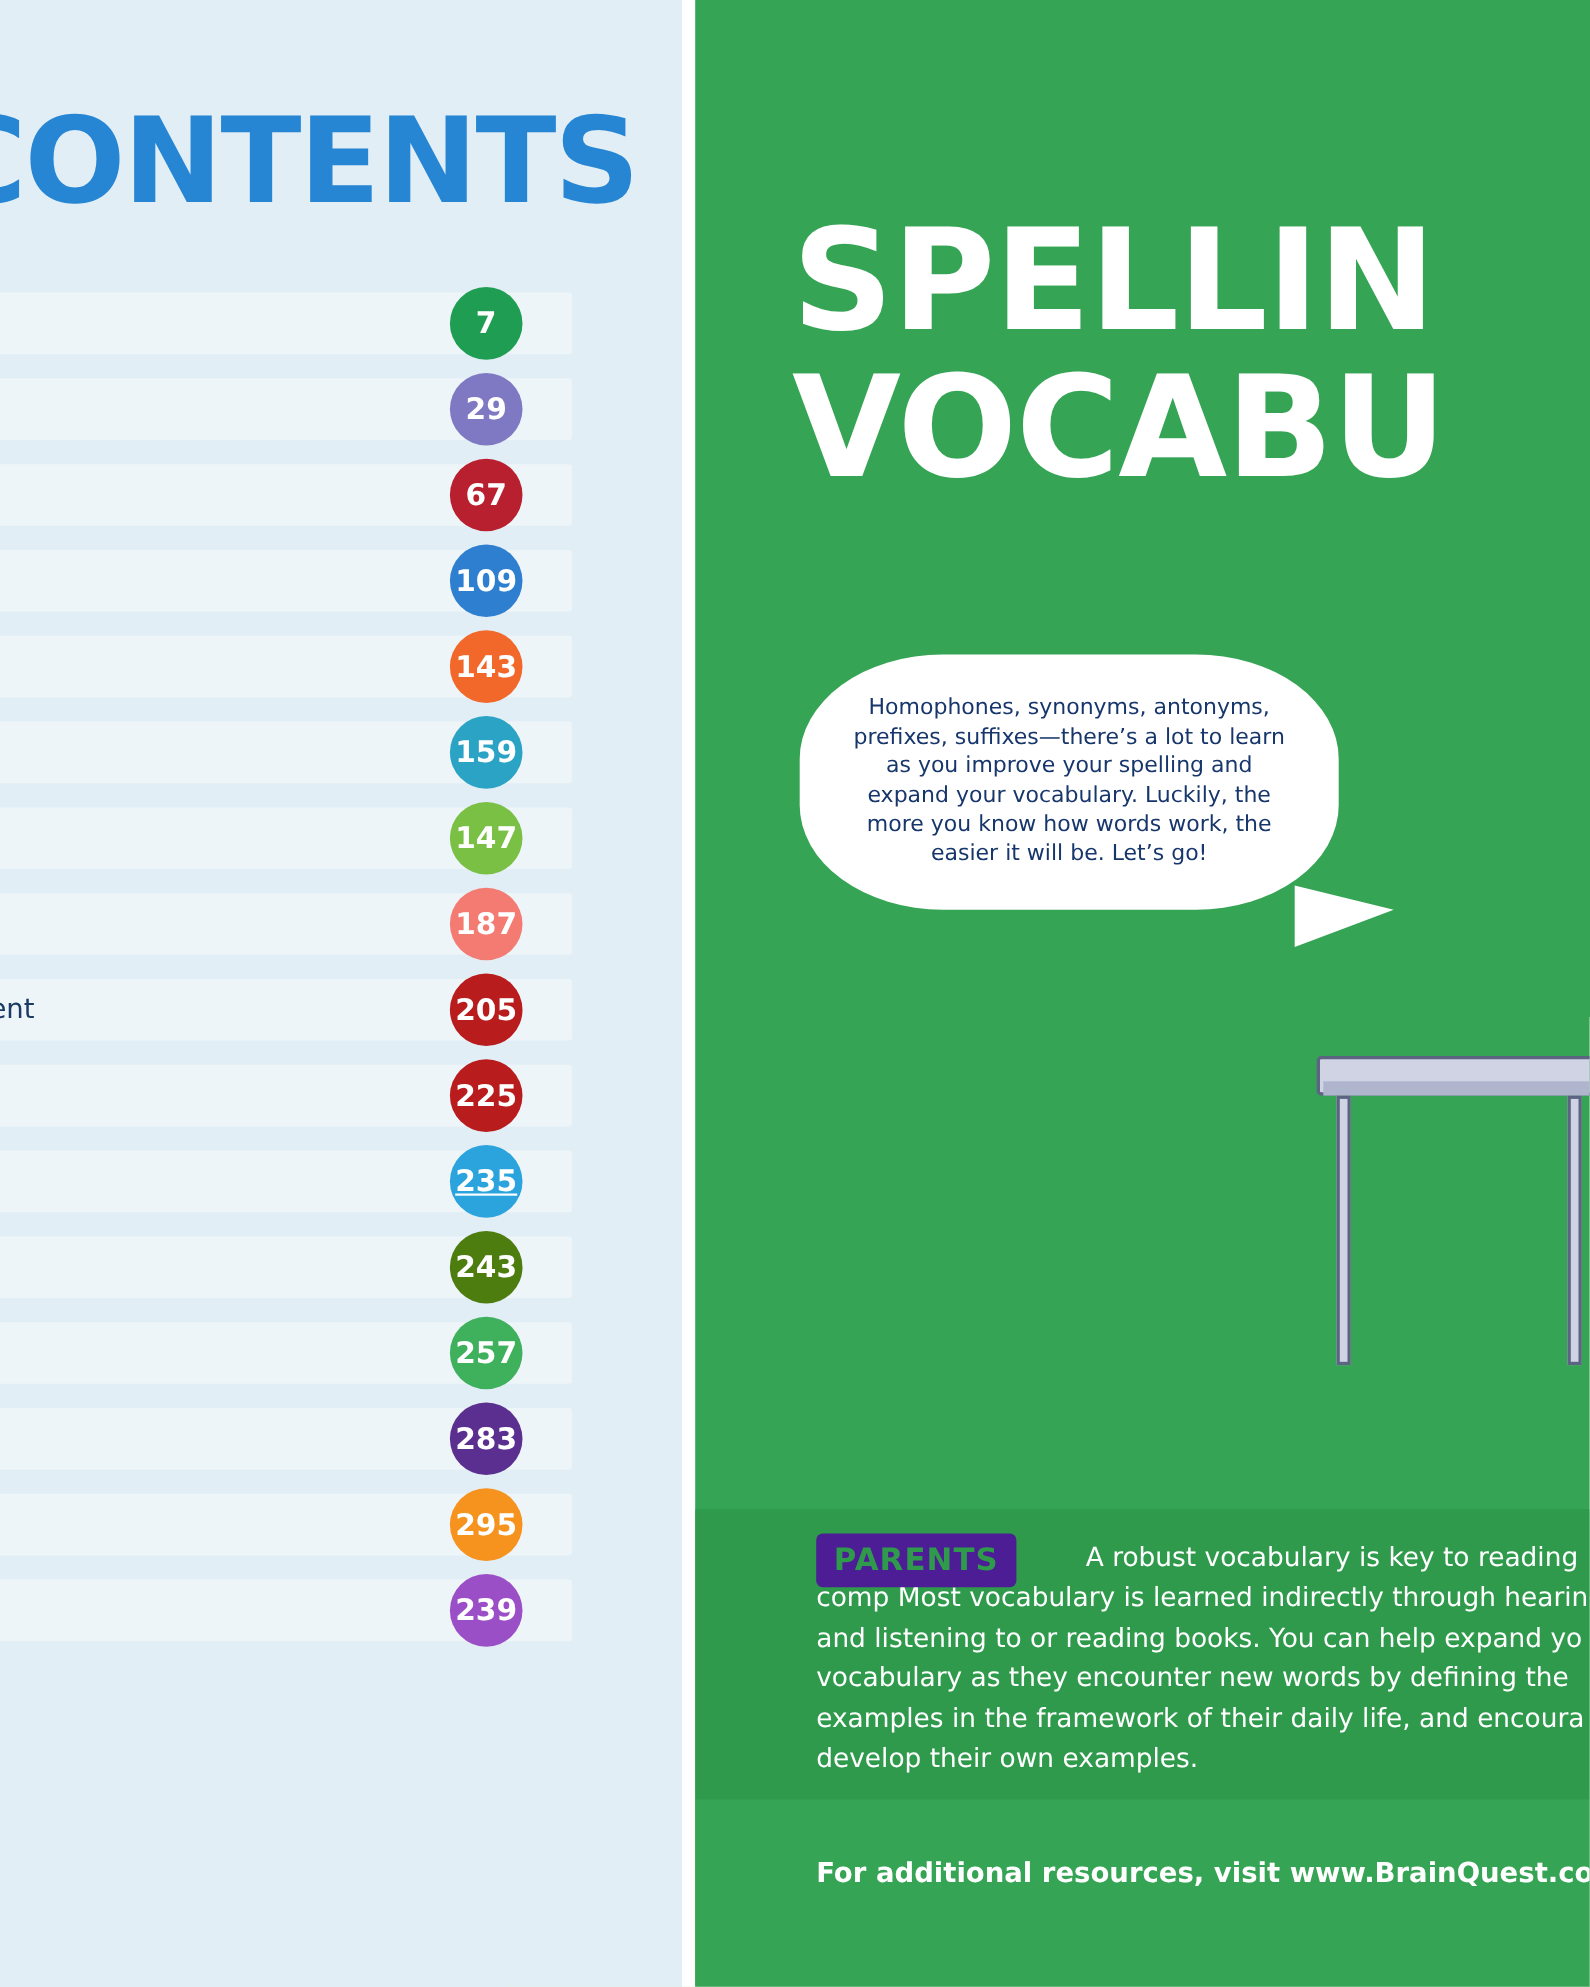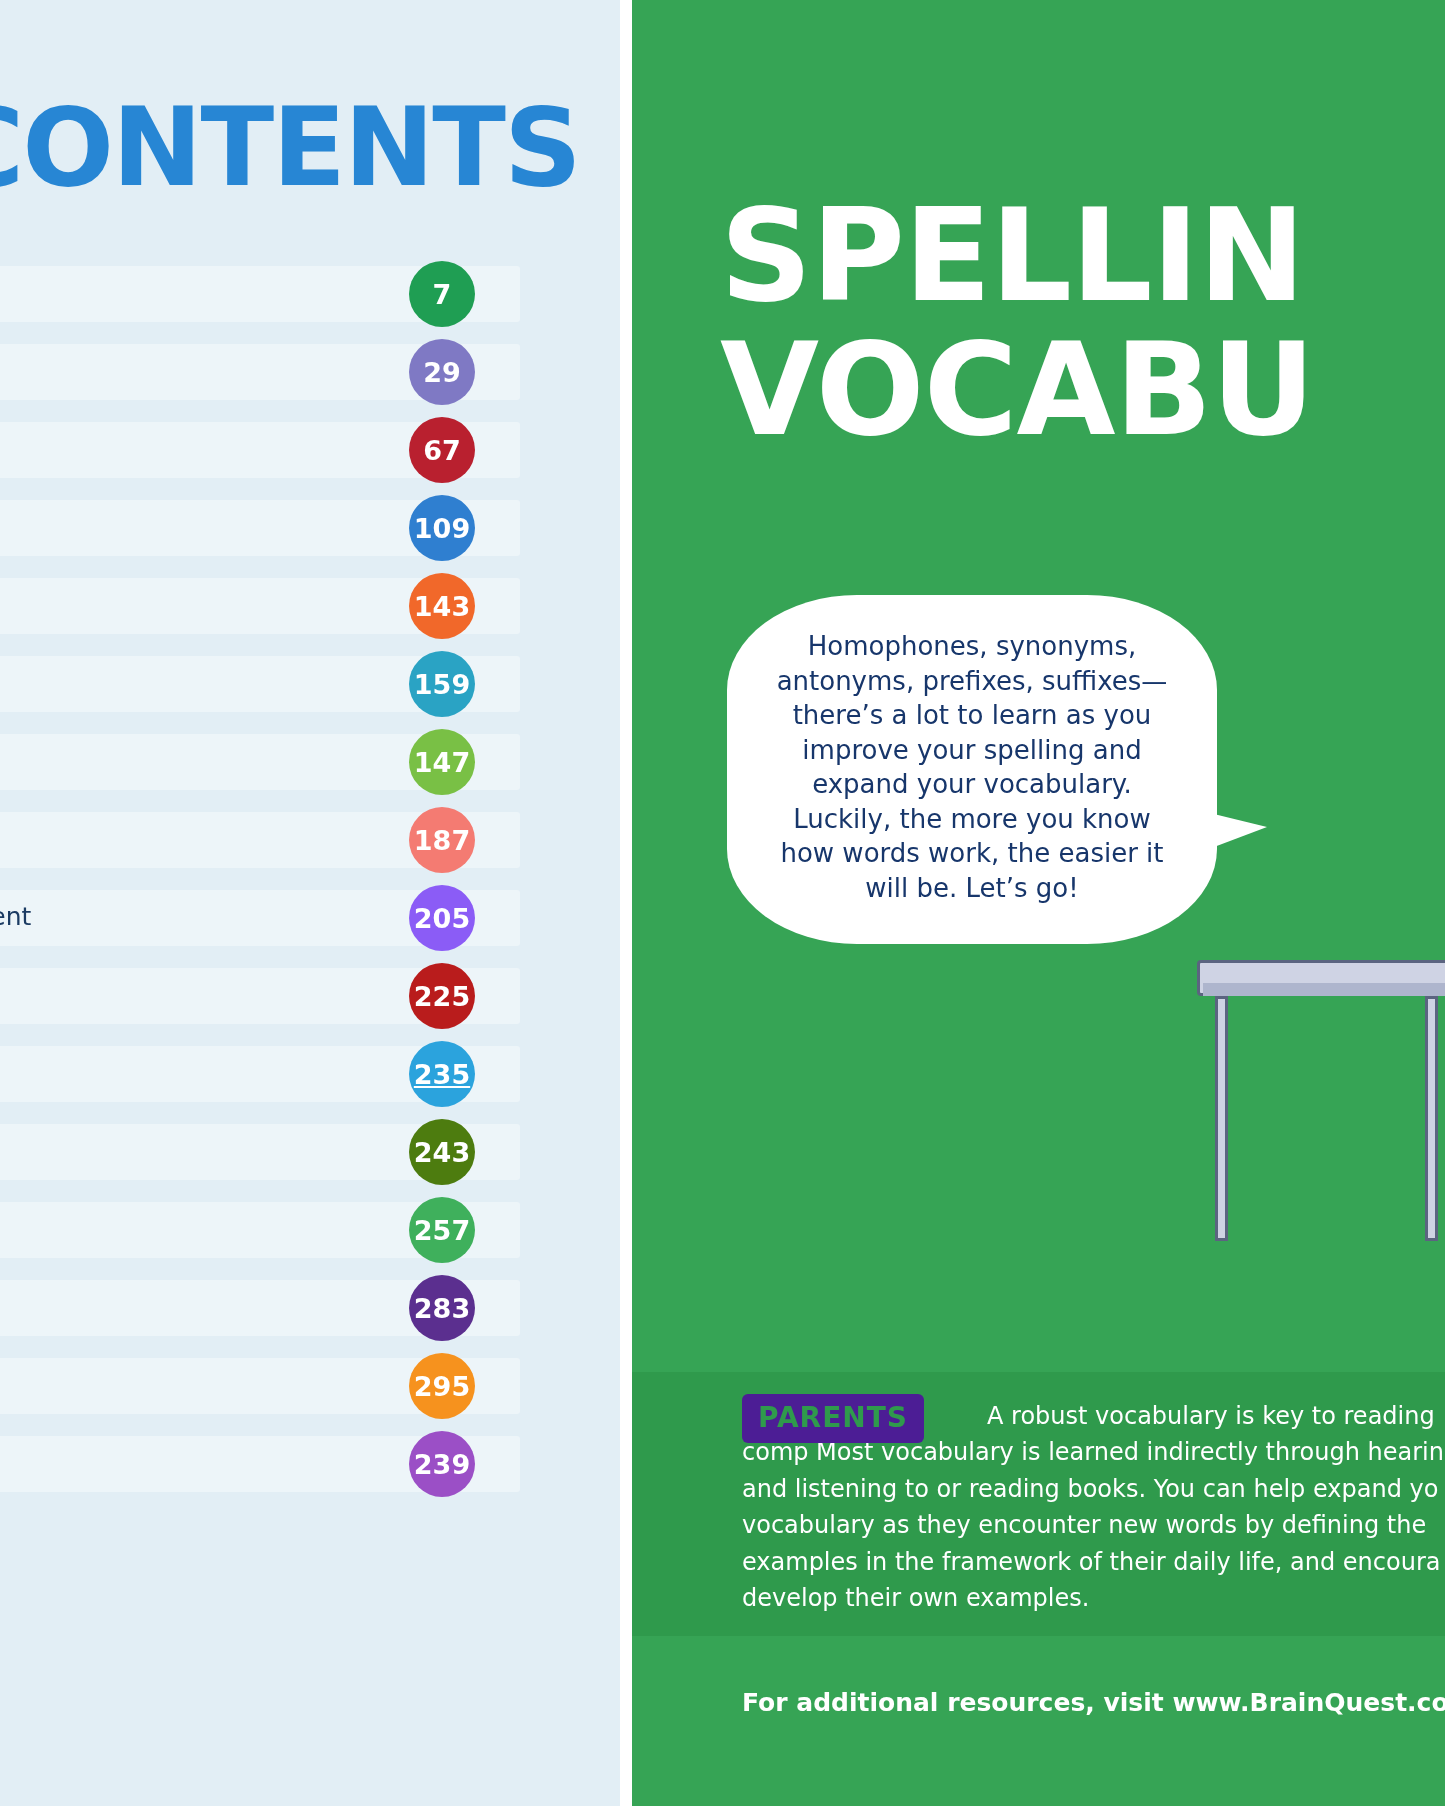--- a/index.html
+++ b/index.html
@@ -131,21 +131,21 @@
     position: absolute;
     left: 95px;
     top: 595px;
     width: 490px;
     background: #ffffff;
     border-radius: 130px/95px;
     padding: 34px 40px 38px 40px;
     box-sizing: border-box;
     text-align: center;
     color: #17366b;
-    font-size: 26px;
+    font-size: 20px;
     line-height: 1.33;
   }
   #speech-tail {
     position: absolute;
     left: 545px;
     top: 805px;
     width: 0;
     height: 0;
     border-top: 22px solid transparent;
     border-bottom: 34px solid transparent;
@@ -288,21 +288,21 @@
       <div class="toc-row">
         <div class="toc-stripe"></div>
         <div class="toc-dots" style="color: rgb(244, 123, 114);">........................................</div>
         <div class="toc-label"></div>
         <div class="toc-bubble" style="background: rgb(244, 123, 114);">187</div>
       </div>
       <div class="toc-row">
         <div class="toc-stripe"></div>
         <div class="toc-dots" style="color: rgb(27, 63, 131);">........................................</div>
         <div class="toc-label">ment</div>
-        <div class="toc-bubble" style="background: #8b5cf6;">205</div>
+        <div class="toc-bubble" style="background: #b91c1c;">205</div>
       </div>
       <div class="toc-row">
         <div class="toc-stripe"></div>
         <div class="toc-dots" style="color: rgb(243, 147, 32);">........................................</div>
         <div class="toc-label"></div>
         <div class="toc-bubble" style="background: #b91c1c;">225</div>
       </div>
       <div class="toc-row">
         <div class="toc-stripe"></div>
         <div class="toc-dots" style="color: rgb(43, 163, 221);">........................................</div>

